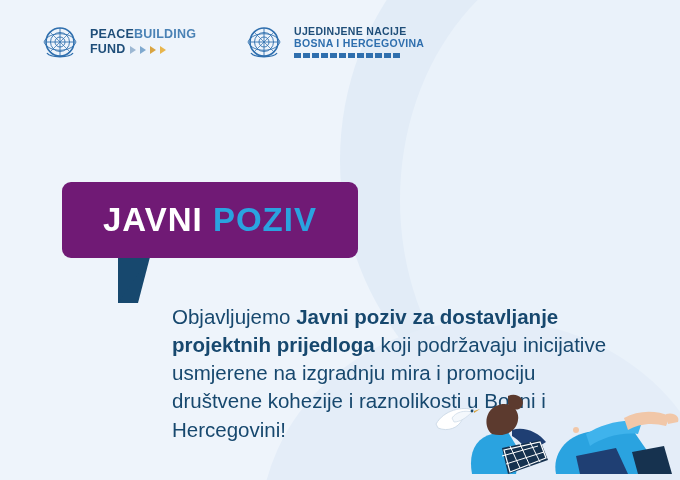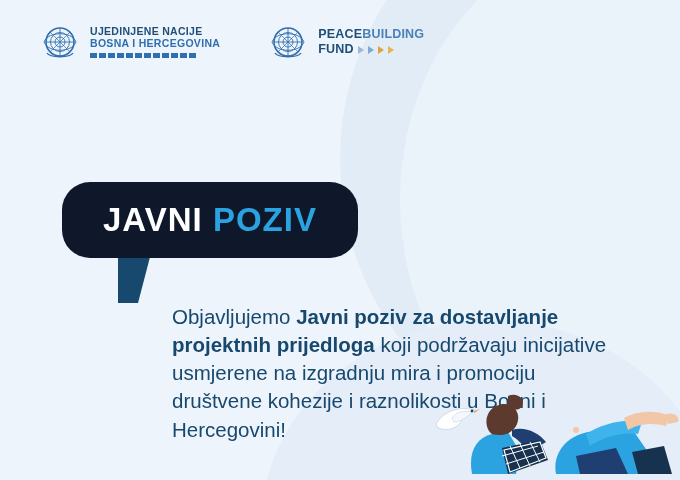--- a/index.html
+++ b/index.html
@@ -134,22 +134,22 @@
     background: #2f6fae;
   }
 
   
   .bubble {
     position: absolute;
     left: 62px;
     top: 182px;
     width: 296px;
     height: 76px;
-    background: #0f172a;
-    border-radius: 28px;
+    background: #701a75;
+    border-radius: 9px;
     display: flex;
     align-items: center;
     justify-content: center;
     z-index: 4;
   }
   .bubble-title {
     font-size: 33px;
     font-weight: bold;
     letter-spacing: 1px;
     color: #ffffff;
@@ -215,55 +215,20 @@
 </head>
 <body>
 
 <div class="poster">
 
   <div class="swoosh-1"></div>
   <div class="swoosh-2"></div>
   <div class="swoosh-3"></div>
 
   <div class="logos">
-
-    <div class="logo-block">
-      <span class="un-emblem">
-        <svg viewBox="0 0 40 40" width="40" height="40" aria-hidden="true">
-          <circle cx="20" cy="20" r="14" fill="none" stroke="#2f6fae" stroke-width="1.6"></circle>
-          <circle cx="20" cy="20" r="9.5" fill="none" stroke="#2f6fae" stroke-width="0.9"></circle>
-          <circle cx="20" cy="20" r="5" fill="none" stroke="#2f6fae" stroke-width="0.9"></circle>
-          <line x1="6" y1="20" x2="34" y2="20" stroke="#2f6fae" stroke-width="0.9"></line>
-          <line x1="20" y1="6" x2="20" y2="34" stroke="#2f6fae" stroke-width="0.9"></line>
-          <line x1="10" y1="10" x2="30" y2="30" stroke="#2f6fae" stroke-width="0.7"></line>
-          <line x1="30" y1="10" x2="10" y2="30" stroke="#2f6fae" stroke-width="0.7"></line>
-          <path d="M4 20 C 8 9, 32 9, 36 20" fill="none" stroke="#2f6fae" stroke-width="0.9"></path>
-          <path d="M4 20 C 8 31, 32 31, 36 20" fill="none" stroke="#2f6fae" stroke-width="0.9"></path>
-          <path d="M7 31 C 10 36, 30 36, 33 31" fill="none" stroke="#2f6fae" stroke-width="1.4"></path>
-        </svg>
-      </span>
-      <span class="logo-text">
-        <span class="un-line1">UJEDINJENE NACIJE</span>
-        <span class="un-line2">BOSNA I HERCEGOVINA</span>
-        <span class="flag-dots">
-          <span></span>
-            <span></span>
-            <span></span>
-            <span></span>
-            <span></span>
-            <span></span>
-            <span></span>
-            <span></span>
-            <span></span>
-            <span></span>
-            <span></span>
-            <span></span>
-        </span>
-      </span>
-    </div>
 
     <div class="logo-block">
       <span class="un-emblem">
         <svg viewBox="0 0 40 40" width="40" height="40" aria-hidden="true">
           <circle cx="20" cy="20" r="14" fill="none" stroke="#2f6fae" stroke-width="1.6"></circle>
           <circle cx="20" cy="20" r="9.5" fill="none" stroke="#2f6fae" stroke-width="0.9"></circle>
           <circle cx="20" cy="20" r="5" fill="none" stroke="#2f6fae" stroke-width="0.9"></circle>
           <line x1="6" y1="20" x2="34" y2="20" stroke="#2f6fae" stroke-width="0.9"></line>
           <line x1="20" y1="6" x2="20" y2="34" stroke="#2f6fae" stroke-width="0.9"></line>
           <line x1="10" y1="10" x2="30" y2="30" stroke="#2f6fae" stroke-width="0.7"></line>
@@ -278,20 +243,55 @@
         <span class="pbf-line2">
           <span class="pbf-fund">FUND</span>
           <span class="chev c1"></span>
           <span class="chev c2"></span>
           <span class="chev c3"></span>
           <span class="chev c4"></span>
         </span>
       </span>
     </div>
 
+    <div class="logo-block">
+      <span class="un-emblem">
+        <svg viewBox="0 0 40 40" width="40" height="40" aria-hidden="true">
+          <circle cx="20" cy="20" r="14" fill="none" stroke="#2f6fae" stroke-width="1.6"></circle>
+          <circle cx="20" cy="20" r="9.5" fill="none" stroke="#2f6fae" stroke-width="0.9"></circle>
+          <circle cx="20" cy="20" r="5" fill="none" stroke="#2f6fae" stroke-width="0.9"></circle>
+          <line x1="6" y1="20" x2="34" y2="20" stroke="#2f6fae" stroke-width="0.9"></line>
+          <line x1="20" y1="6" x2="20" y2="34" stroke="#2f6fae" stroke-width="0.9"></line>
+          <line x1="10" y1="10" x2="30" y2="30" stroke="#2f6fae" stroke-width="0.7"></line>
+          <line x1="30" y1="10" x2="10" y2="30" stroke="#2f6fae" stroke-width="0.7"></line>
+          <path d="M4 20 C 8 9, 32 9, 36 20" fill="none" stroke="#2f6fae" stroke-width="0.9"></path>
+          <path d="M4 20 C 8 31, 32 31, 36 20" fill="none" stroke="#2f6fae" stroke-width="0.9"></path>
+          <path d="M7 31 C 10 36, 30 36, 33 31" fill="none" stroke="#2f6fae" stroke-width="1.4"></path>
+        </svg>
+      </span>
+      <span class="logo-text">
+        <span class="un-line1">UJEDINJENE NACIJE</span>
+        <span class="un-line2">BOSNA I HERCEGOVINA</span>
+        <span class="flag-dots">
+          <span></span>
+            <span></span>
+            <span></span>
+            <span></span>
+            <span></span>
+            <span></span>
+            <span></span>
+            <span></span>
+            <span></span>
+            <span></span>
+            <span></span>
+            <span></span>
+        </span>
+      </span>
+    </div>
+
   </div>
 
   <div class="bubble-tail"></div>
   <div class="bubble">
     <span class="bubble-title"><span>JAVNI</span>&nbsp;<span class="accent">POZIV</span></span>
   </div>
 
   <p class="body-text"><span>Objavljujemo </span><b>Javni poziv za dostavljanje projektnih prijedloga</b><span> koji podržavaju inicijative usmjerene na izgradnju mira i promociju društvene kohezije i raznolikosti u Bosni i Hercegovini!</span></p>
 
   <span class="dove">

